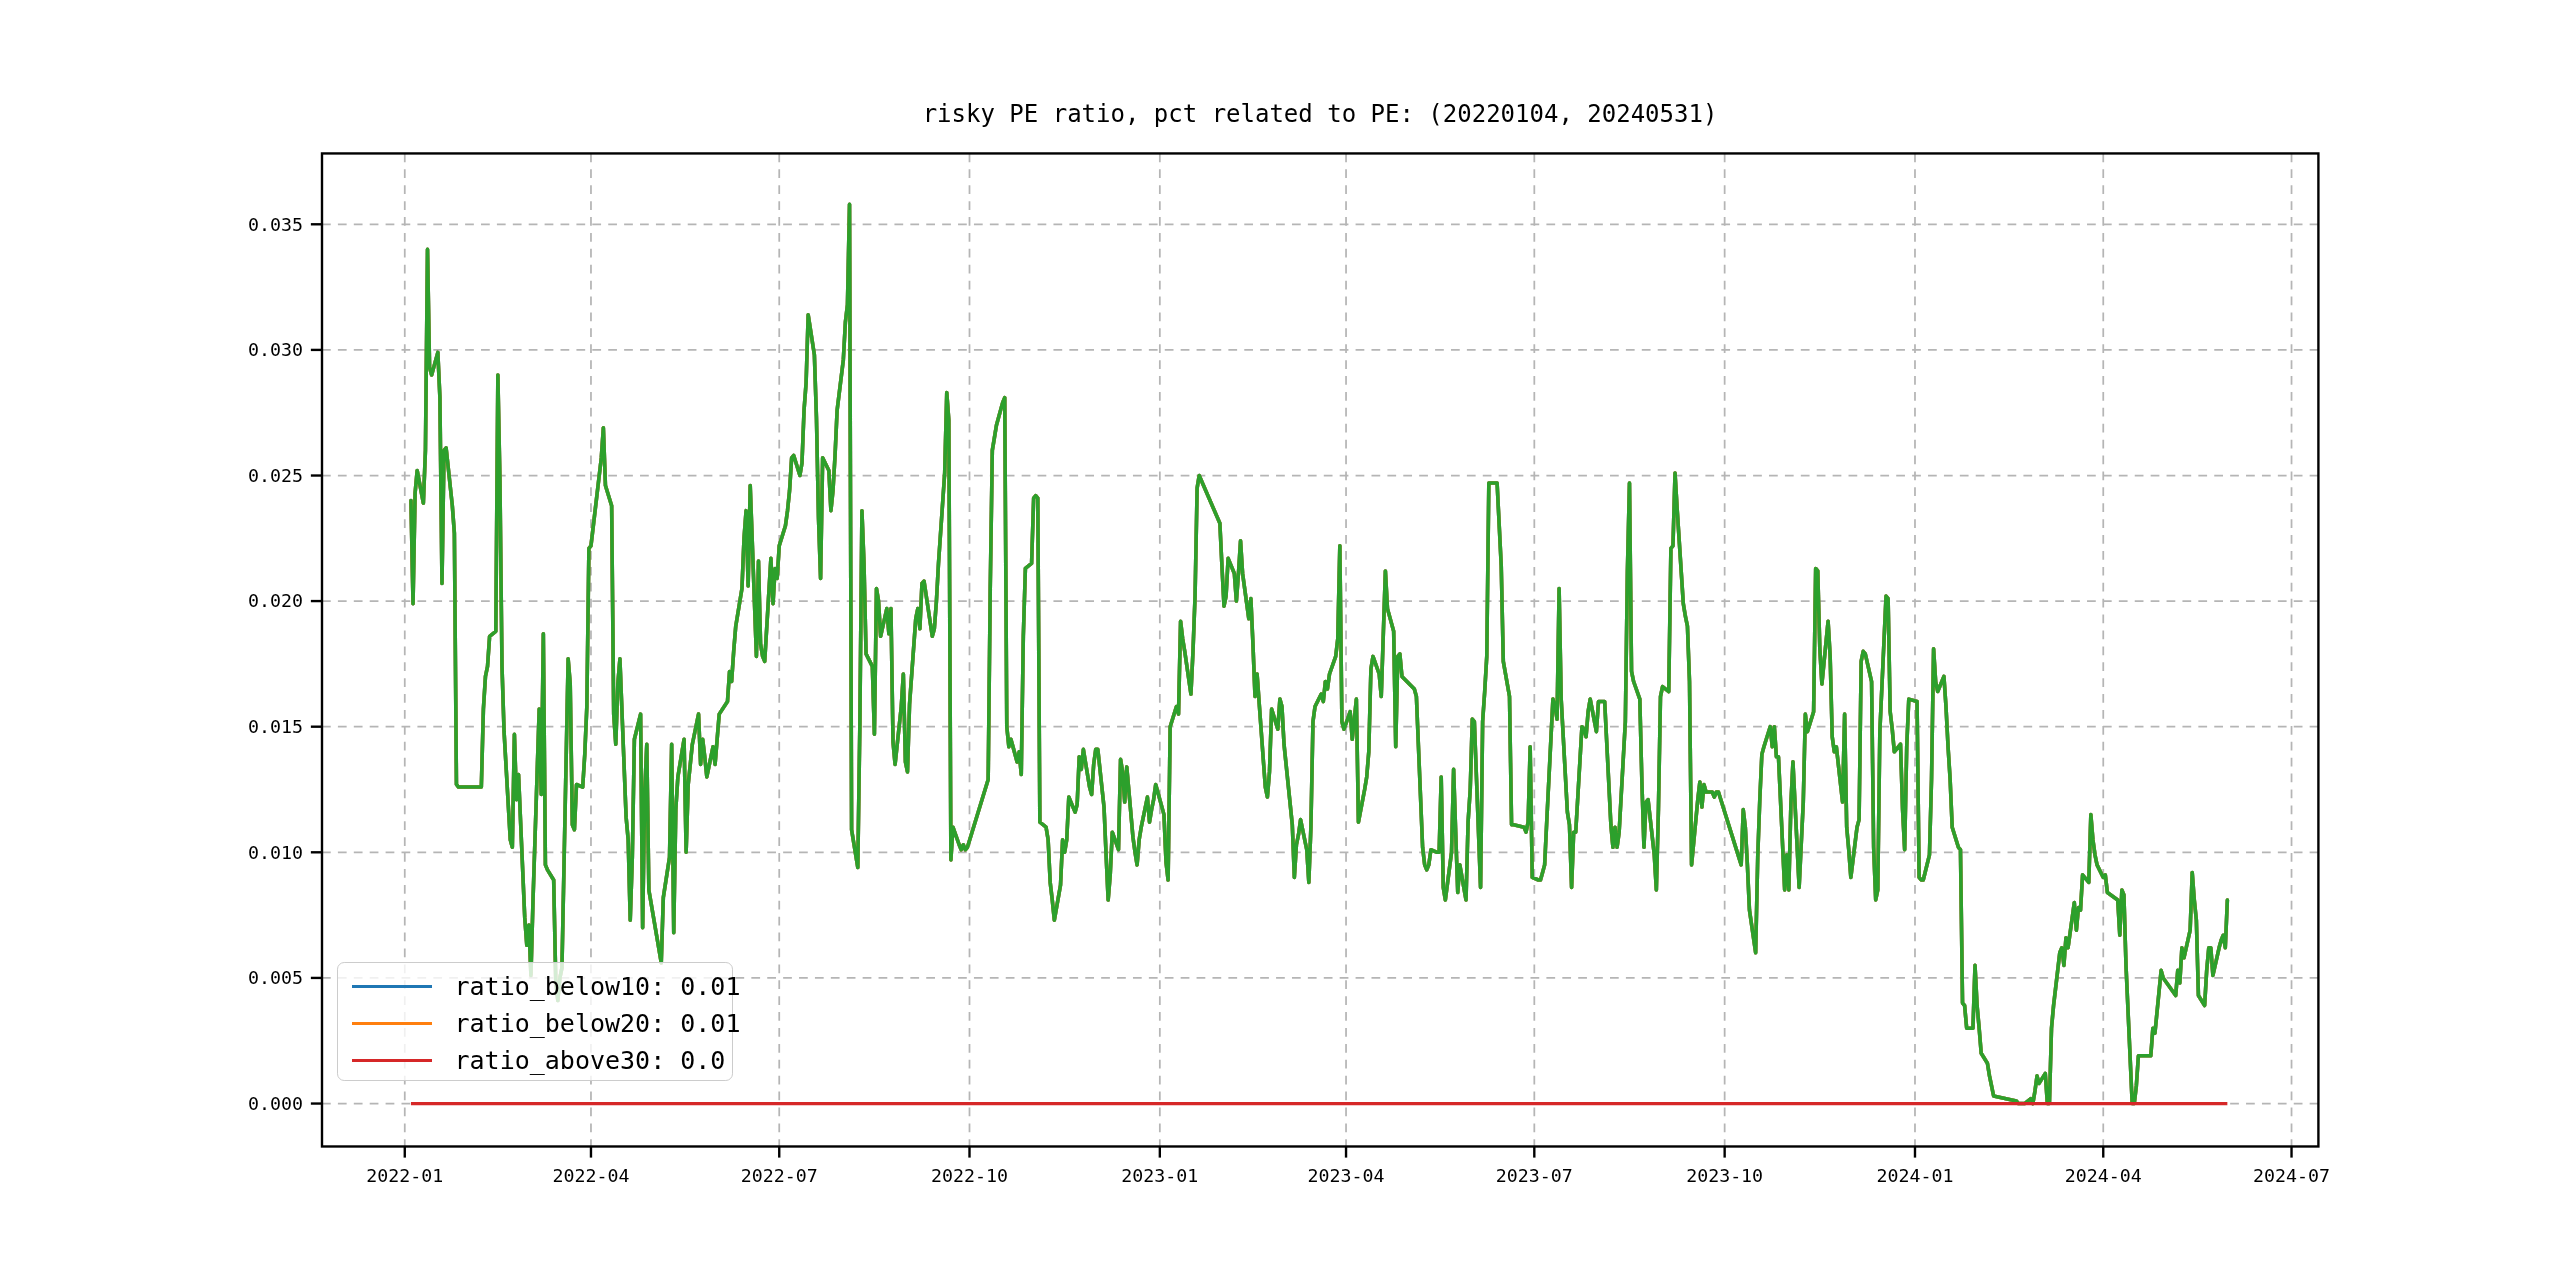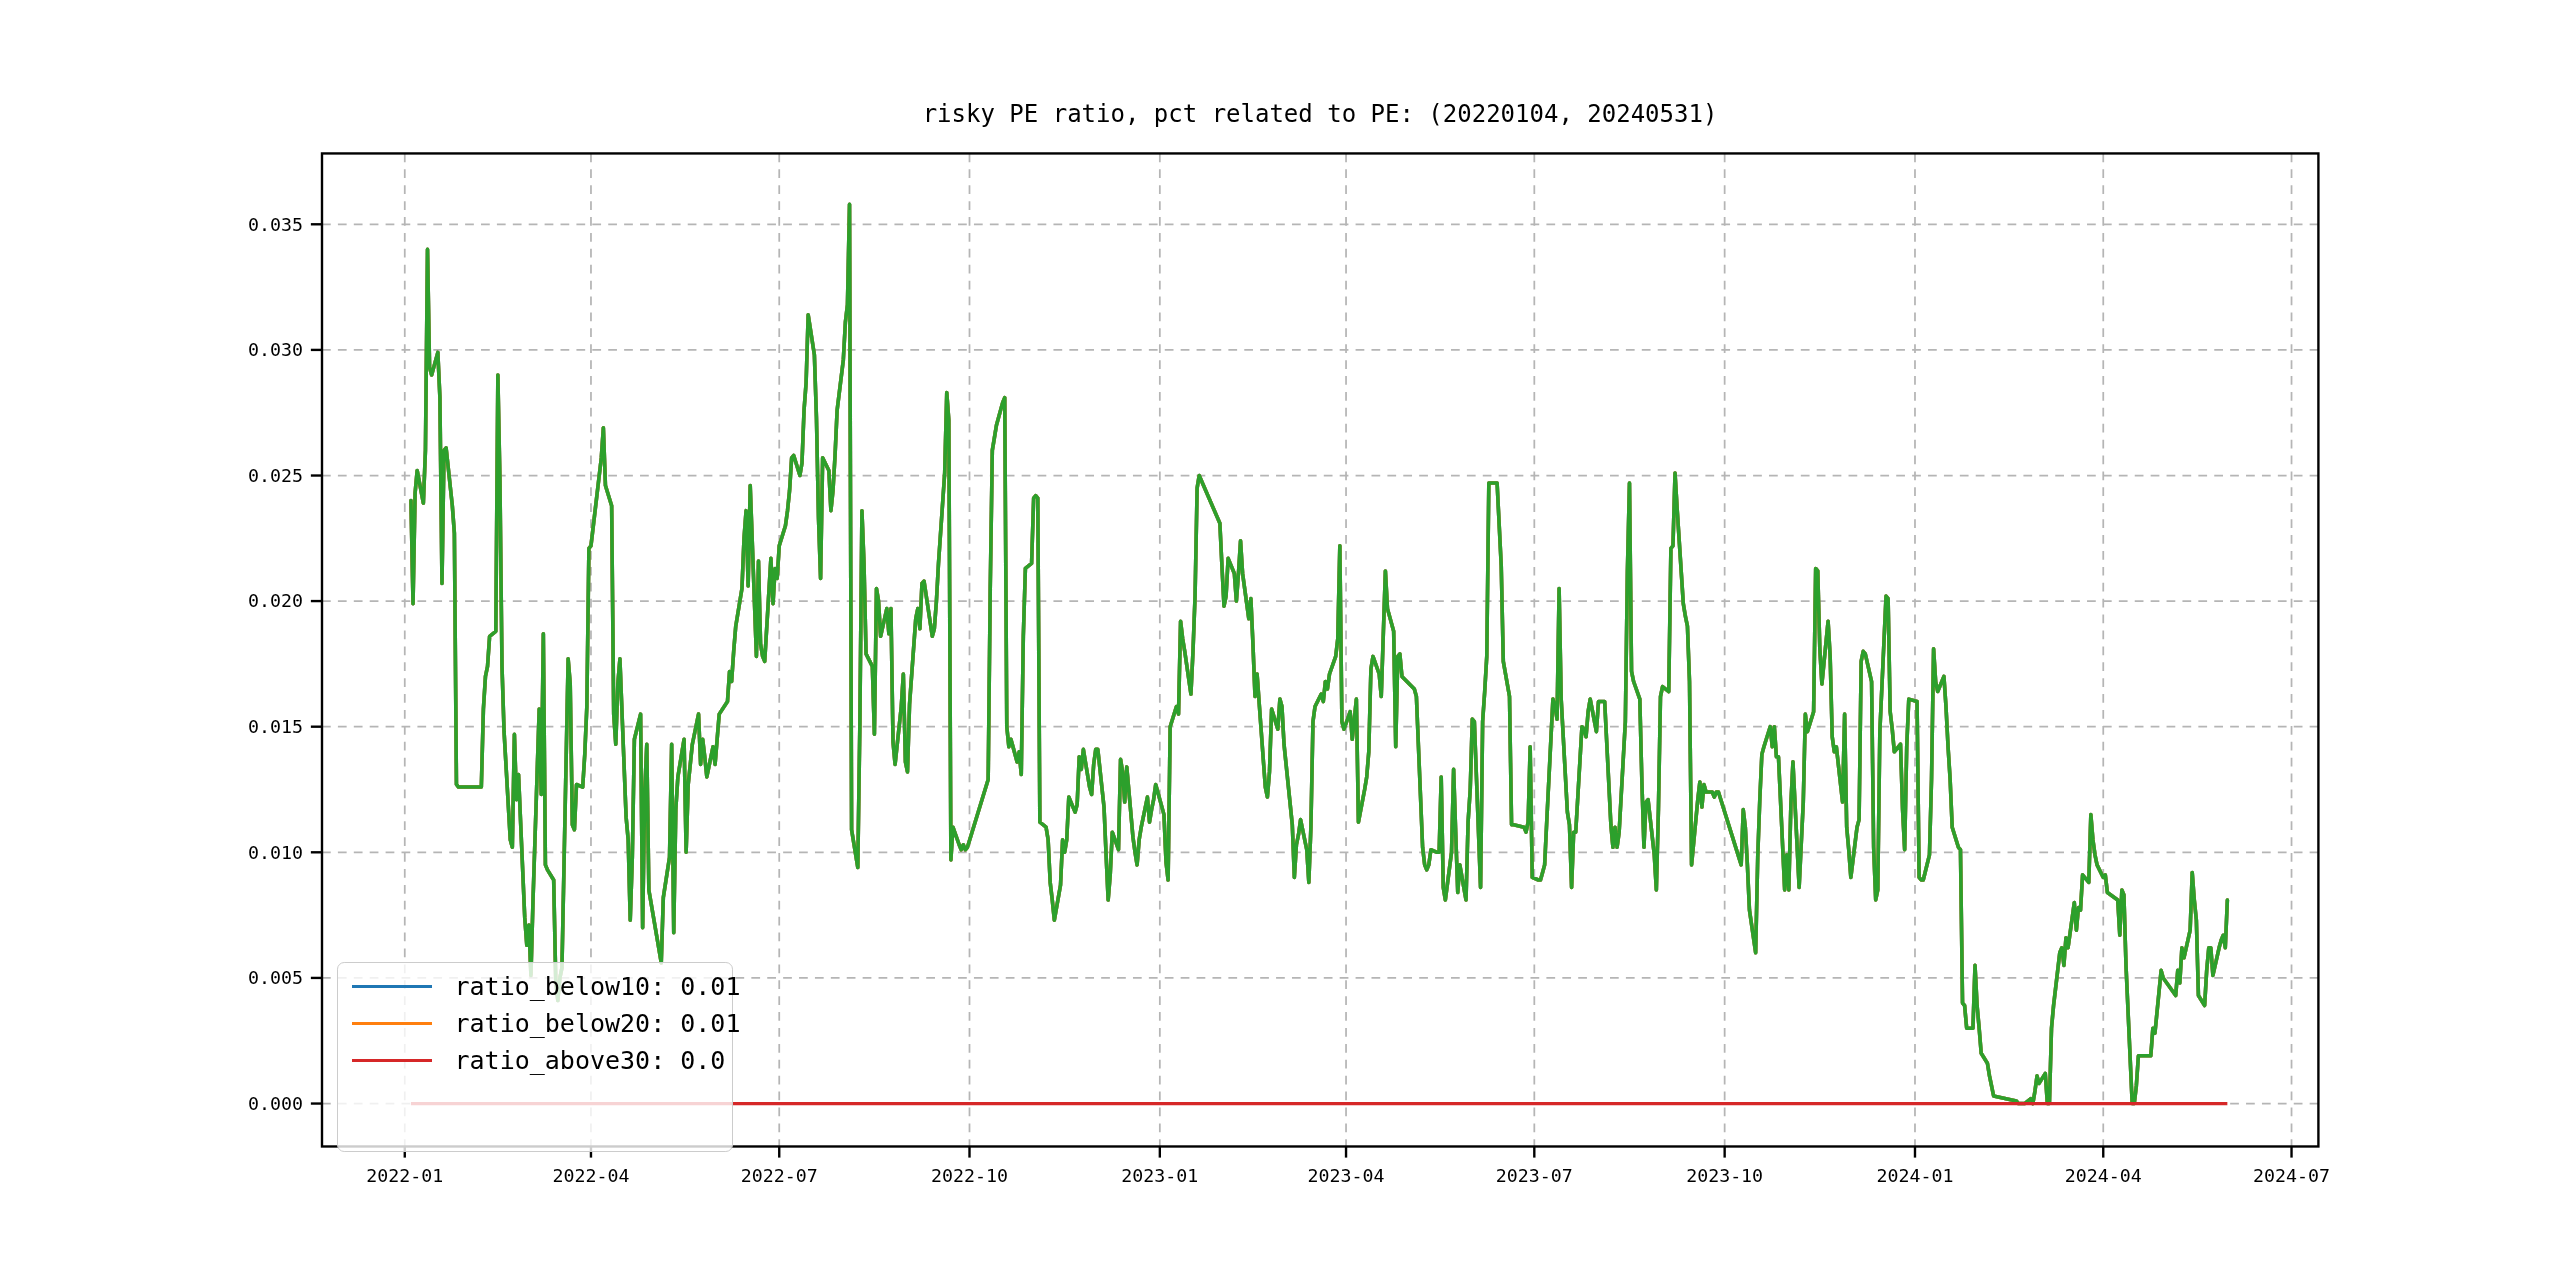--- a/index.html
+++ b/index.html
@@ -1,21 +1,21 @@
 <!DOCTYPE html>
 <html style="font-size:12.7px"><head>
 <meta charset="utf-8">
 <style>
   html,body{margin:0;padding:0;background:#ffffff;}
   #figure{position:relative;width:2576px;height:1288px;background:#ffffff;overflow:hidden;
           font-family:"DejaVu Sans Mono", monospace;}
   #plot-svg{position:absolute;left:0;top:0;}
   #page-title{position:absolute;left:322px;top:100px;width:1996px;text-align:center;
               font-size:24px;color:#000;white-space:pre;}
-  #legend{position:absolute;left:337px;top:962px;width:396px;height:190px;box-sizing:border-box;
+  #legend{position:absolute;left:337px;top:962px;width:396px;height:119px;box-sizing:border-box;
           background:rgba(255,255,255,0.8);border:1.6px solid #cccccc;border-radius:7.2px;
           padding:4.8px 0 0 13.5px;z-index:5;}
   .legend-row{display:flex;align-items:center;height:37px;}
   .legend-swatch{display:inline-block;width:80px;height:3.2px;margin-right:23px;flex:0 0 auto;}
   .legend-label{font-size:25px;color:#000;white-space:pre;}
 </style>
 </head>
 <body>
 
 <div id="figure">

